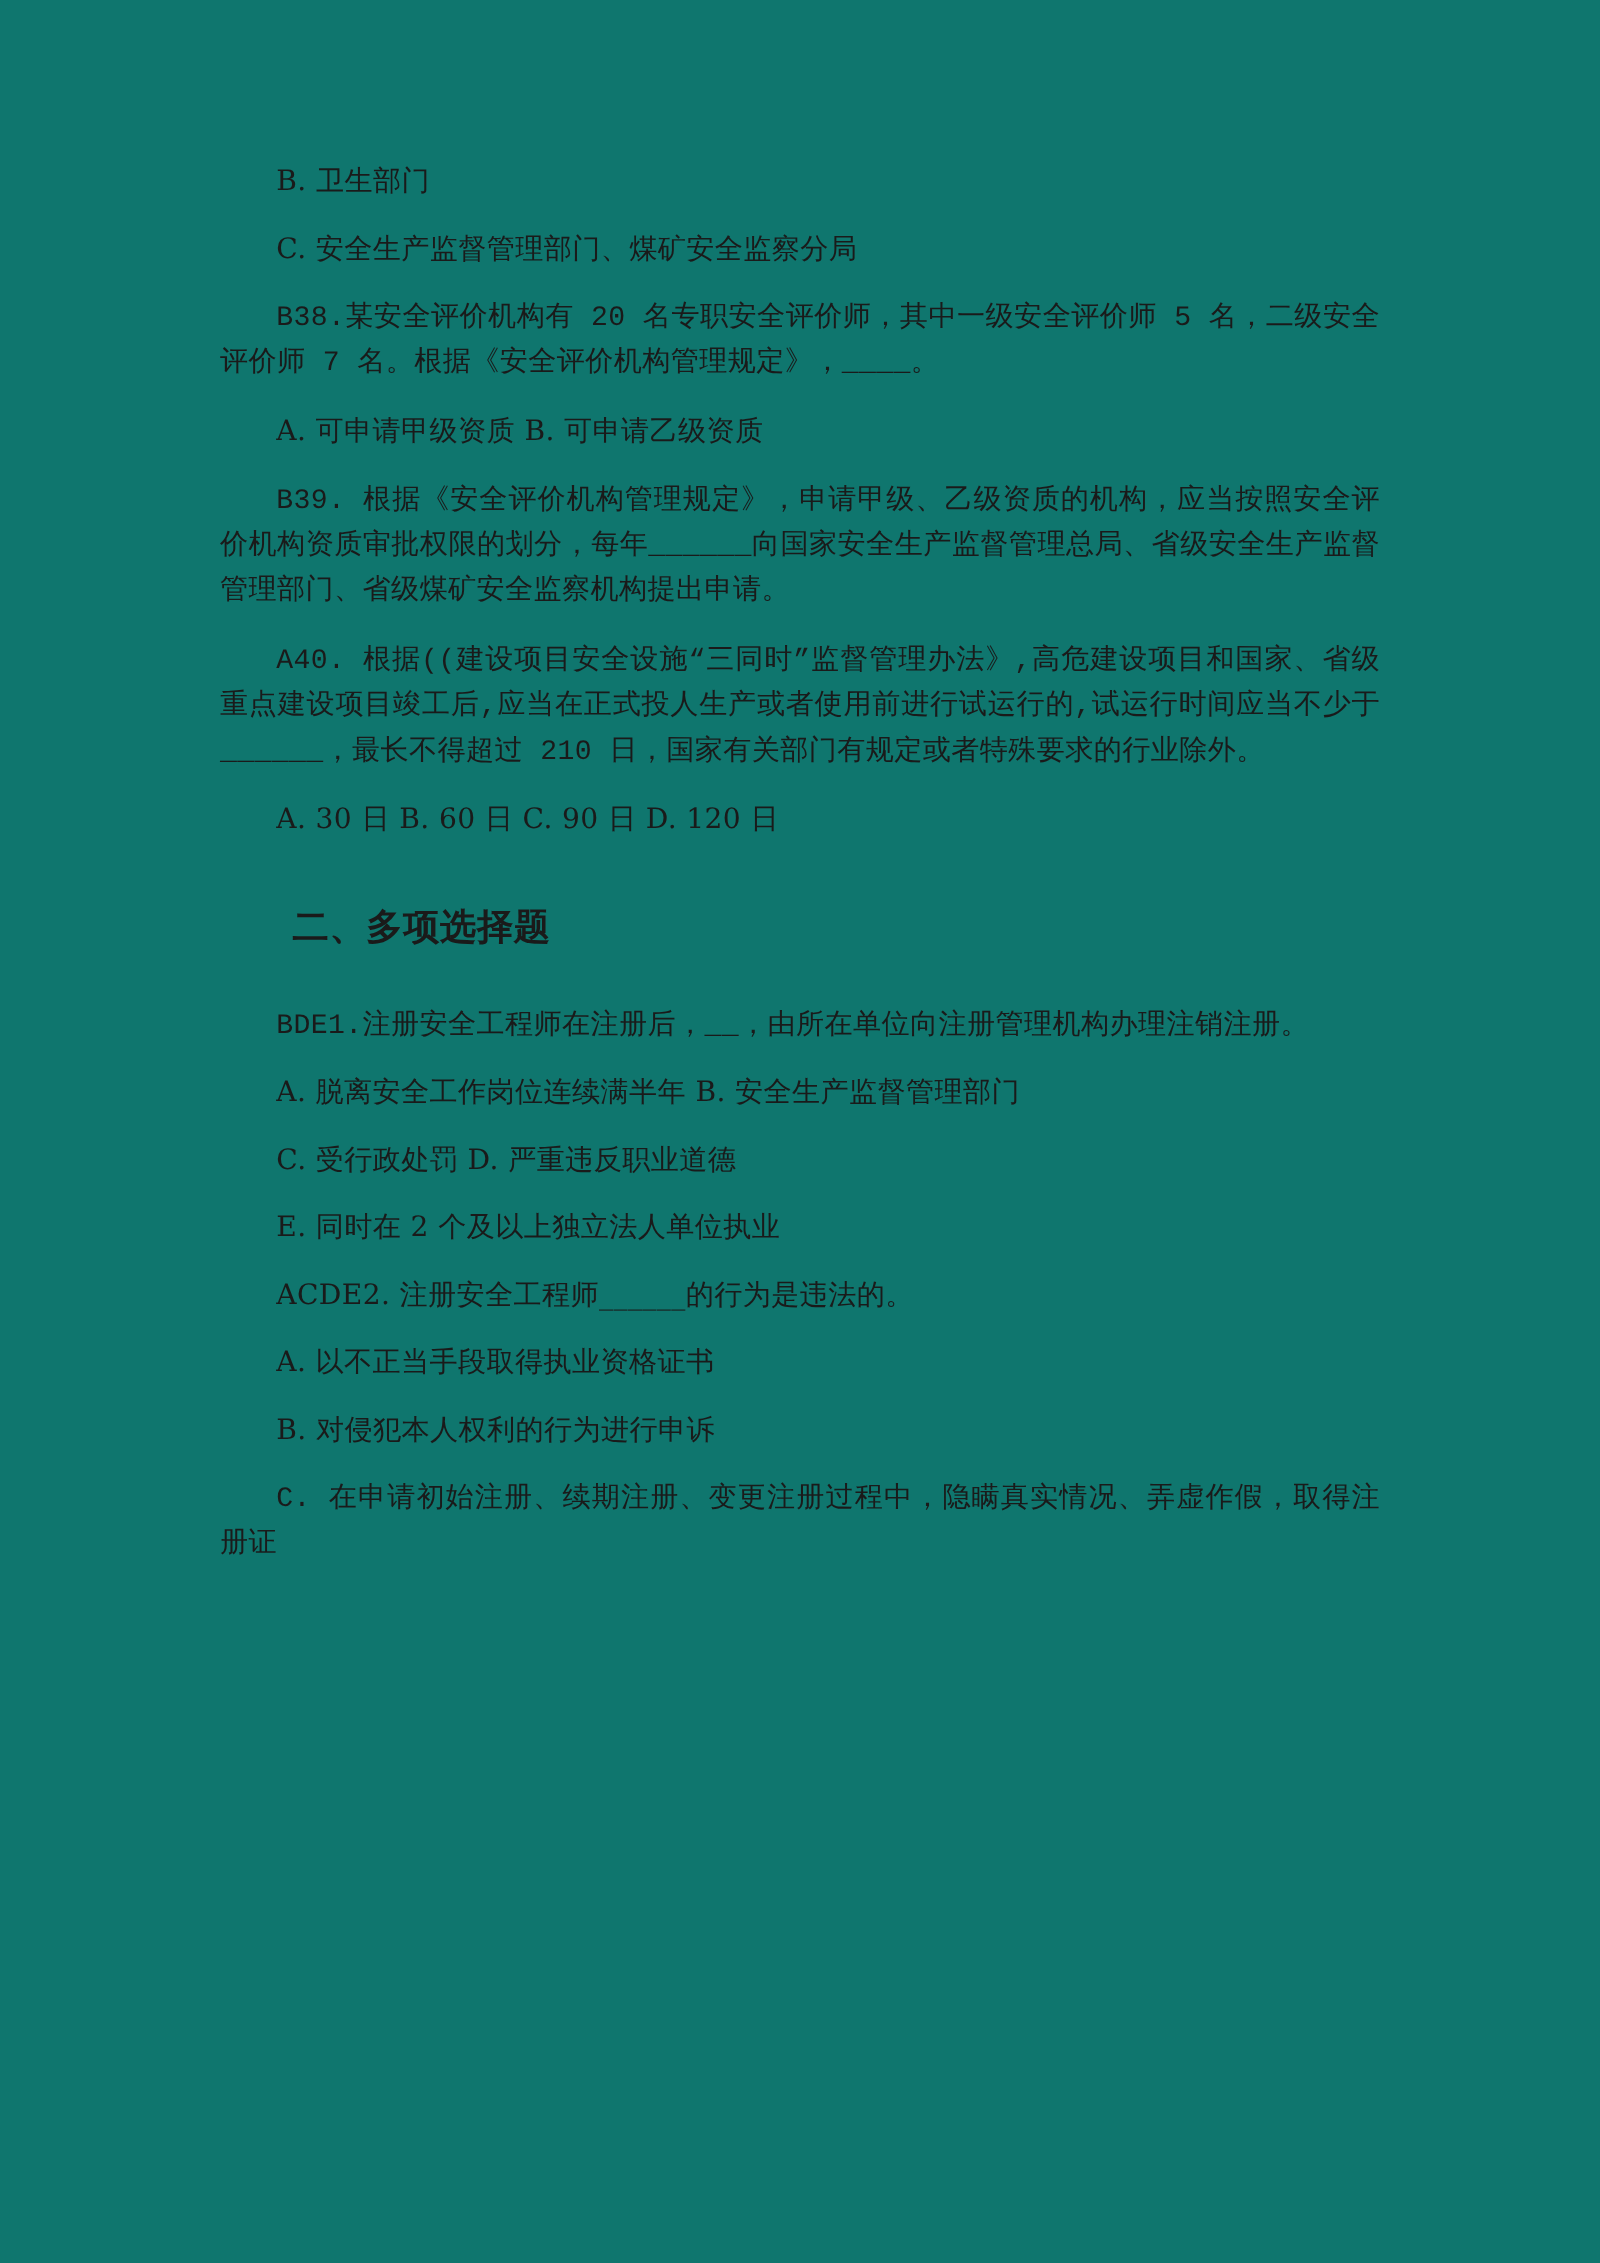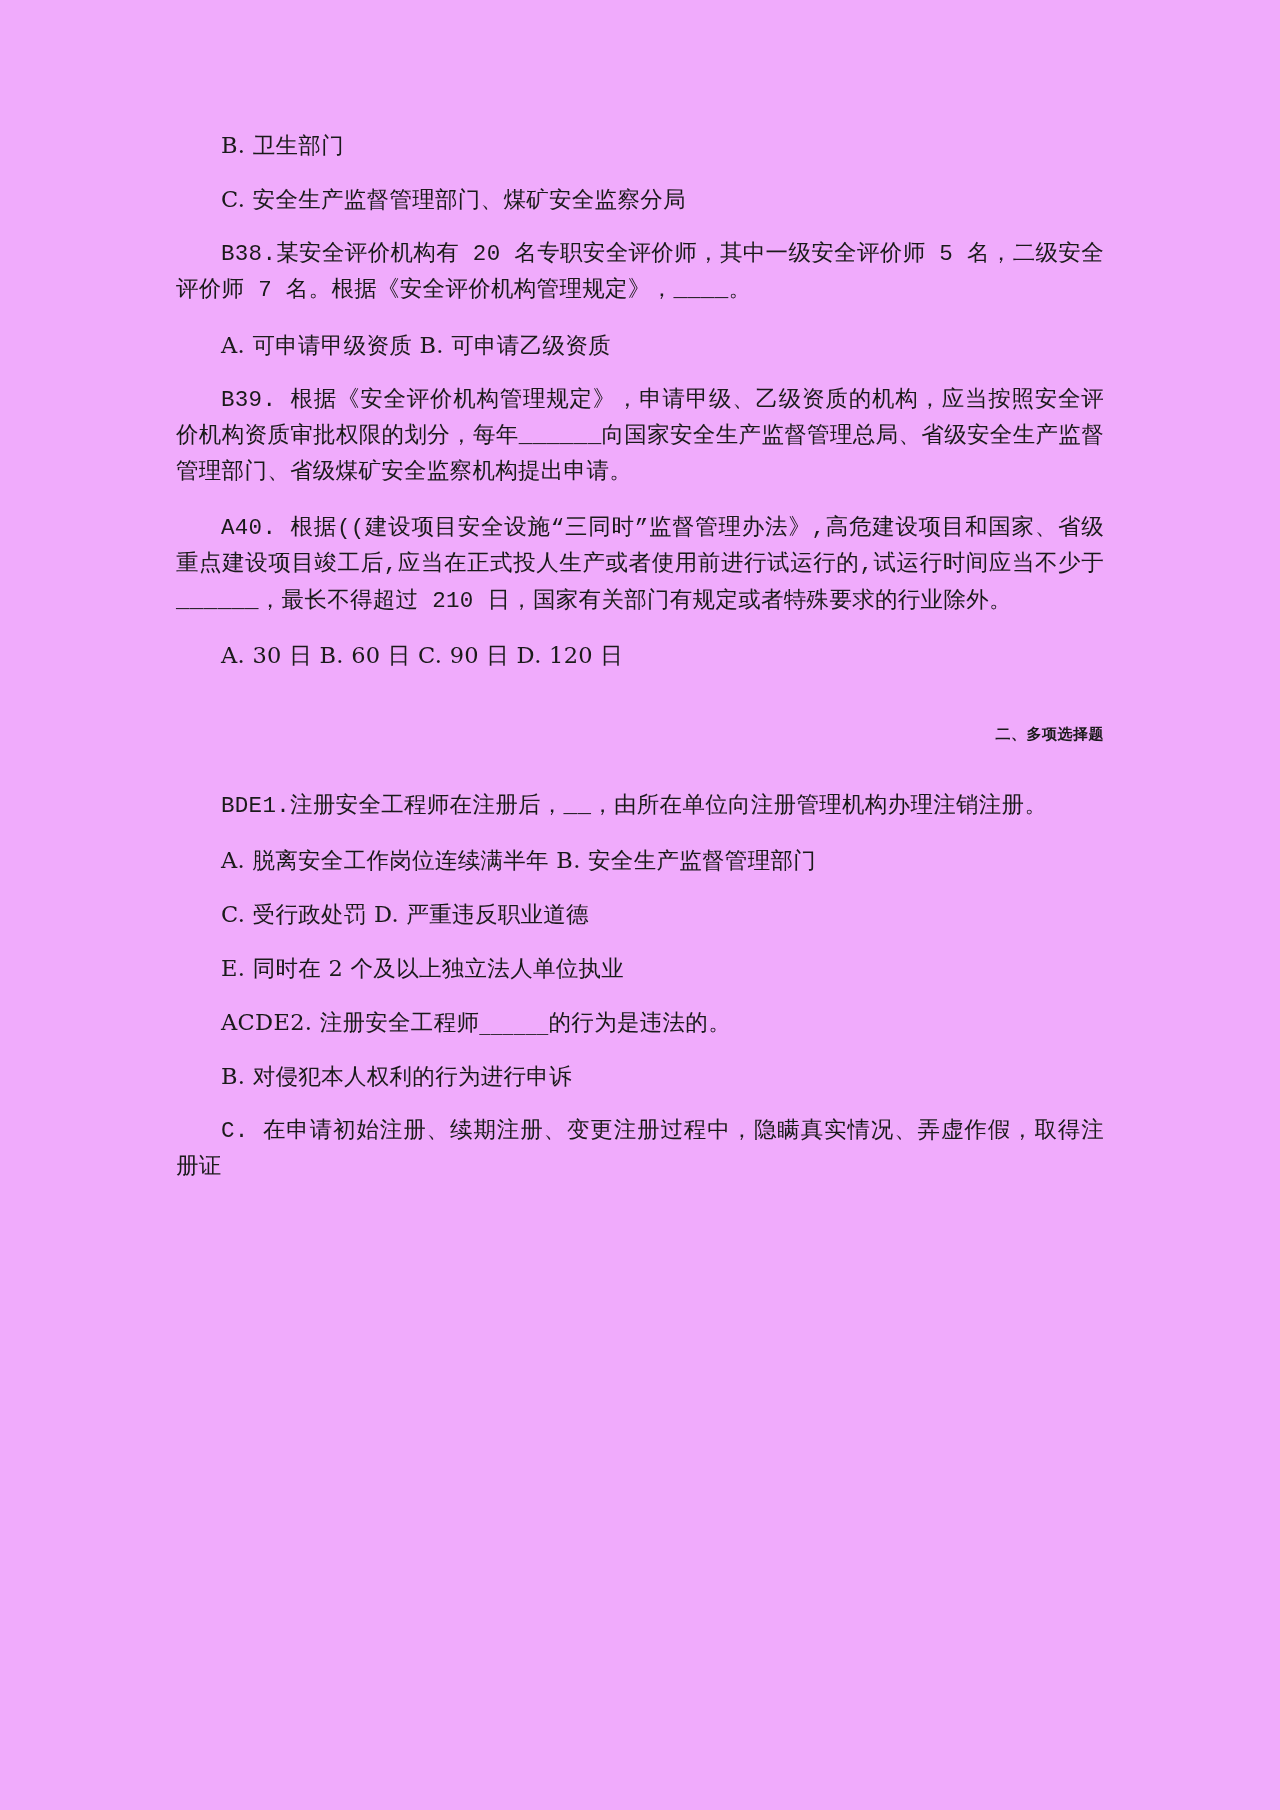--- a/index.html
+++ b/index.html
@@ -4,21 +4,21 @@
 <style>
   html, body {
     margin: 0;
     padding: 0;
     background: #ffffff;
   }
   .page {
     position: relative;
     width: 1280px;
     height: 1810px;
-    background: #f0abfc;
+    background: #0f766e;
     box-sizing: border-box;
     padding: 128px 176px 0 176px;
     font-family: "DejaVu Serif", "Liberation Serif", serif;
     color: #1a1a1a;
     overflow: hidden;
   }
   .doc {
     font-size: 22.5px;
     line-height: 1.0;
   }
@@ -38,25 +38,24 @@
   
   .choice {
     text-indent: 2em;
     margin-bottom: 19px;
     line-height: 1.55;
     letter-spacing: 0.3px;
   }
   .section-heading {
     text-indent: 2em;
     font-weight: bold;
-    font-size: 15px;
+    font-size: 29px;
     margin-top: 54px;
     margin-bottom: 46px;
     letter-spacing: 0.5px;
-    text-align: right;
   }
 </style>
 </head>
 <body>
 
 <div class="page">
   <div class="doc">
 
     <p class="choice">B. 卫生部门</p>
     <p class="choice">C. 安全生产监督管理部门、煤矿安全监察分局</p>
@@ -70,17 +69,18 @@
     <p class="choice">A. 30 日 B. 60 日 C. 90 日 D. 120 日</p>
 
     <p class="section-heading">二、多项选择题</p>
 
     <p class="para">BDE1.注册安全工程师在注册后，__，由所在单位向注册管理机构办理注销注册。</p>
     <p class="choice">A. 脱离安全工作岗位连续满半年 B. 安全生产监督管理部门</p>
     <p class="choice">C. 受行政处罚 D. 严重违反职业道德</p>
     <p class="choice">E. 同时在 2 个及以上独立法人单位执业</p>
 
     <p class="choice">ACDE2. 注册安全工程师______的行为是违法的。</p>
+    <p class="choice">A. 以不正当手段取得执业资格证书</p>
     <p class="choice">B. 对侵犯本人权利的行为进行申诉</p>
     <p class="para">C. 在申请初始注册、续期注册、变更注册过程中，隐瞒真实情况、弄虚作假，取得注册证</p>
 
   </div>
 </div>
 
 </body></html>

